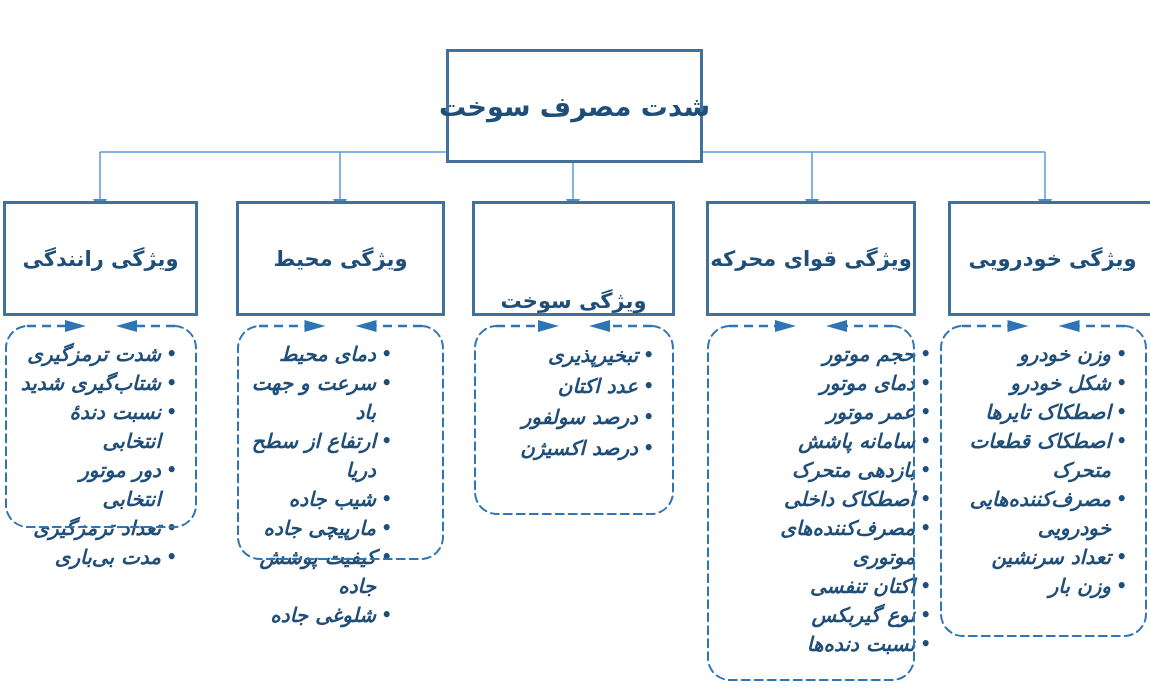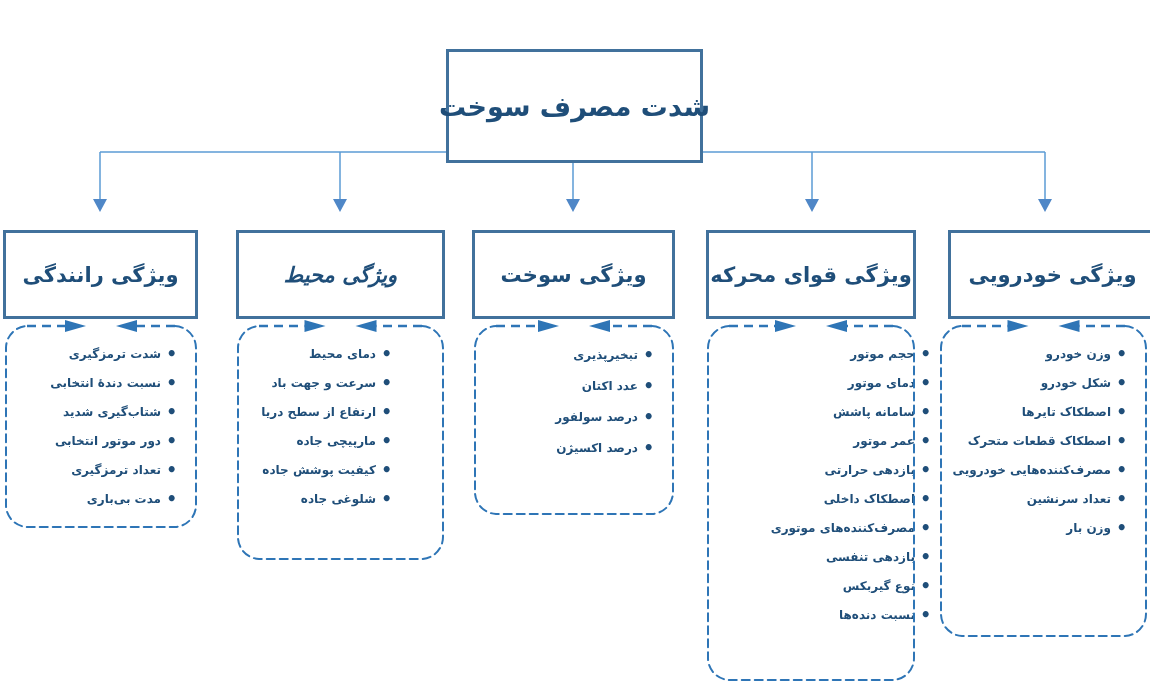--- a/index.html
+++ b/index.html
@@ -19,39 +19,39 @@
   .conn-arrow{fill:var(--connector-arrow);stroke:none;}
 
   .root-box{
     position:absolute;left:446px;top:5px;width:257px;height:114px;
     border:3px solid var(--box-border);box-sizing:border-box;background:var(--bg);
     display:flex;align-items:center;justify-content:center;margin-top:44px;
   }
   .root-box .lbl{font-size:27px;font-weight:bold;color:var(--text);direction:rtl;white-space:nowrap;}
 
   .cat-box{
-    position:absolute;top:230px;height:89px;
+    position:absolute;top:201px;height:115px;
     border:3px solid var(--box-border);box-sizing:border-box;background:var(--bg);
     display:flex;align-items:center;justify-content:center;
   }
   .cat-box .lbl{font-size:21px;font-weight:bold;color:var(--text);direction:rtl;white-space:nowrap;}
 
   .panel-body{position:absolute;box-sizing:border-box;background:transparent;}
   .panel-body svg.dash-border{position:absolute;left:0;top:0;overflow:visible;pointer-events:none;}
   .dash-path{stroke:var(--dashed);stroke-width:2;fill:none;stroke-dasharray:8 5;stroke-linecap:round;}
   .dash-arrow-line{stroke:var(--dashed);stroke-width:2.5;fill:none;stroke-dasharray:9 6;}
   .dash-arrow-head{fill:var(--dashed);stroke:none;}
 
   ul.items{
     position:relative;margin:0;list-style:none;direction:rtl;text-align:right;
     padding:15px 20px 0 10px;
   }
   ul.items li{
     position:relative;padding-right:16px;
-    font-size:12px;font-weight:bold;color:var(--text);line-height:29px;
+    font-size:20px;font-weight:bold;color:var(--text);line-height:29px;font-style:italic;
   }
   ul.items.loose li{line-height:31px;}
   ul.items li::before{
     content:"\2022";position:absolute;right:0;top:0;color:var(--text);font-size:17px;
   }
 </style>
 </head>
 <body>
 
 <div class="canvas">
@@ -70,56 +70,57 @@
     <polygon class="conn-arrow" points="1038,199 1052,199 1045,212"></polygon>
   </svg>
 
   <div class="root-box">
     <span class="lbl" dir="rtl">شدت مصرف سوخت</span>
   </div>
 
   <div class="cat-box" style="left:3px;width:195px;">
     <span class="lbl" dir="rtl">ویژگی رانندگی</span>
   </div>
-  <div class="cat-box" style="left:236px;width:209px;font-style:italic;">
+  <div class="cat-box" style="left:236px;width:209px;">
     <span class="lbl" dir="rtl">ویژگی محیط</span>
   </div>
-  <div class="cat-box" style="left:472px;width:203px;">
+  <div class="cat-box" style="left:472px;width:203px;align-items:flex-end;">
     <span class="lbl" dir="rtl">ویژگی سوخت</span>
   </div>
   <div class="cat-box" style="left:706px;width:210px;">
     <span class="lbl" dir="rtl">ویژگی قوای محرکه</span>
   </div>
   <div class="cat-box" style="left:939px;width:209px;margin-left:9px;">
     <span class="lbl" dir="rtl">ویژگی خودرویی</span>
   </div>
 
   <div class="panel-body" style="left:5px;top:325px;width:192px;height:203px;">
     <ul class="items">
       <li>شدت ترمزگیری</li>
+      <li>شتاب‌گیری شدید</li>
       <li>نسبت دندهٔ انتخابی</li>
-      <li>شتاب‌گیری شدید</li>
       <li>دور موتور انتخابی</li>
       <li>تعداد ترمزگیری</li>
       <li>مدت بی‌باری</li>
     </ul>
   <svg class="dash-border" width="192" height="203" viewBox="0 0 192 203">
         <path class="dash-path" d="M 170 1 A 22 22 0 0 1 191 23 L 191 180 A 22 22 0 0 1 170 202 L 22 202 A 22 22 0 0 1 1 180 L 1 23 A 22 22 0 0 1 22 1"></path>
         <line class="dash-arrow-line" x1="22" y1="1" x2="60" y2="1"></line>
         <polygon class="dash-arrow-head" points="60,-5 60,7 81,1"></polygon>
         <line class="dash-arrow-line" x1="170" y1="1" x2="132" y2="1"></line>
         <polygon class="dash-arrow-head" points="132,-5 132,7 111,1"></polygon>
       </svg>
     </div>
 
   <div class="panel-body" style="left:237px;top:325px;width:175px;height:235px;">
     <ul class="items">
       <li>دمای محیط</li>
       <li>سرعت و جهت باد</li>
       <li>ارتفاع از سطح دریا</li>
+      <li>شیب جاده</li>
       <li>مارپیچی جاده</li>
       <li>کیفیت پوشش جاده</li>
       <li>شلوغی جاده</li>
     </ul>
   <svg class="dash-border" width="207" height="235" viewBox="0 0 207 235">
         <path class="dash-path" d="M 185 1 A 22 22 0 0 1 206 23 L 206 212 A 22 22 0 0 1 185 234 L 22 234 A 22 22 0 0 1 1 212 L 1 23 A 22 22 0 0 1 22 1"></path>
         <line class="dash-arrow-line" x1="22" y1="1" x2="67.5" y2="1"></line>
         <polygon class="dash-arrow-head" points="67.5,-5 67.5,7 88.5,1"></polygon>
         <line class="dash-arrow-line" x1="185" y1="1" x2="139.5" y2="1"></line>
         <polygon class="dash-arrow-head" points="139.5,-5 139.5,7 118.5,1"></polygon>
@@ -139,26 +140,26 @@
         <polygon class="dash-arrow-head" points="64,-5 64,7 85,1"></polygon>
         <line class="dash-arrow-line" x1="178" y1="1" x2="136" y2="1"></line>
         <polygon class="dash-arrow-head" points="136,-5 136,7 115,1"></polygon>
       </svg>
     </div>
 
   <div class="panel-body" style="left:707px;top:325px;width:244px;height:356px;padding-left:16px;">
     <ul class="items">
       <li>حجم موتور</li>
       <li>دمای موتور</li>
+      <li>عمر موتور</li>
       <li>سامانه پاشش</li>
-      <li>عمر موتور</li>
-      <li>بازدهی حرارتی</li>
+      <li>بازدهی متحرک</li>
       <li>اصطکاک داخلی</li>
       <li>مصرف‌کننده‌های موتوری</li>
-      <li>بازدهی تنفسی</li>
+      <li>اکتان تنفسی</li>
       <li>نوع گیربکس</li>
       <li>نسبت دنده‌ها</li>
     </ul>
   <svg class="dash-border" width="208" height="356" viewBox="0 0 208 356">
         <path class="dash-path" d="M 186 1 A 22 22 0 0 1 207 23 L 207 333 A 22 22 0 0 1 186 355 L 22 355 A 22 22 0 0 1 1 333 L 1 23 A 22 22 0 0 1 22 1"></path>
         <line class="dash-arrow-line" x1="22" y1="1" x2="68" y2="1"></line>
         <polygon class="dash-arrow-head" points="68,-5 68,7 89,1"></polygon>
         <line class="dash-arrow-line" x1="186" y1="1" x2="140" y2="1"></line>
         <polygon class="dash-arrow-head" points="140,-5 140,7 119,1"></polygon>
       </svg>

